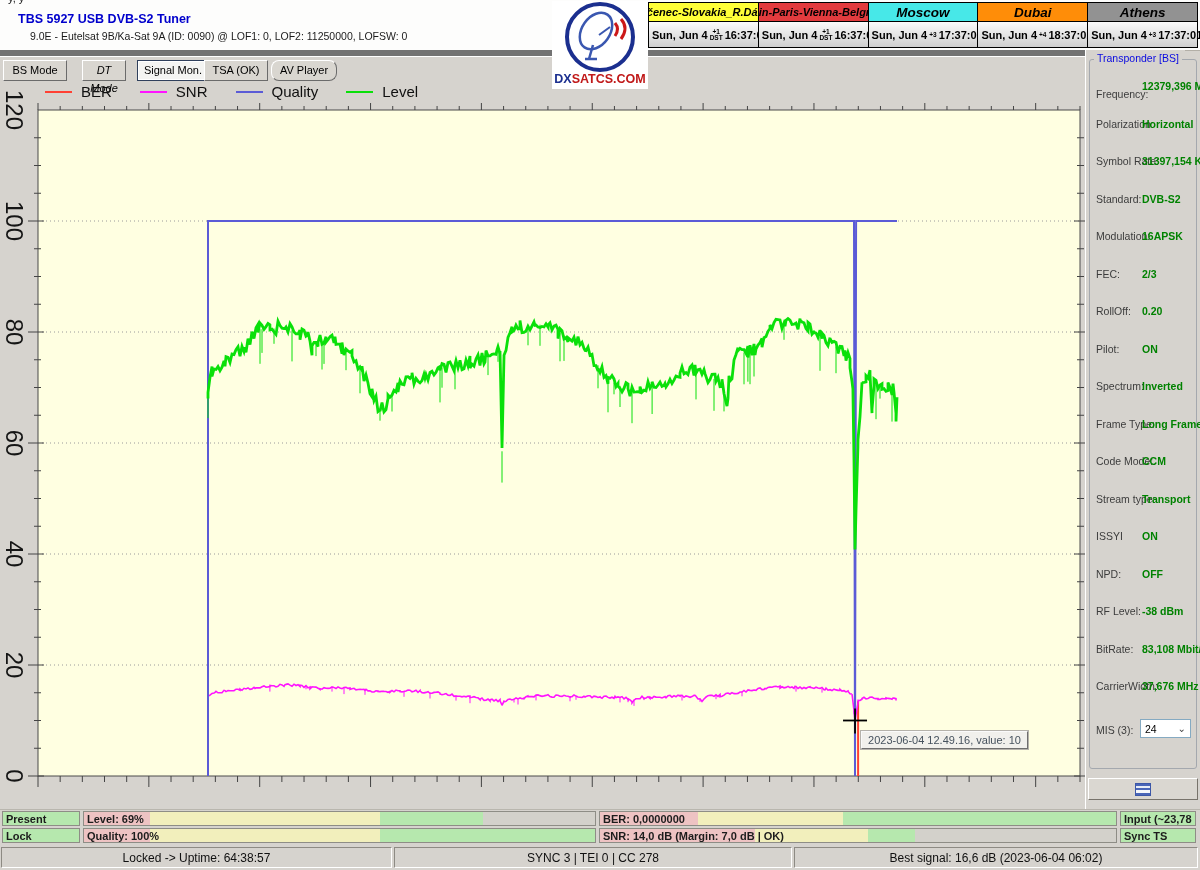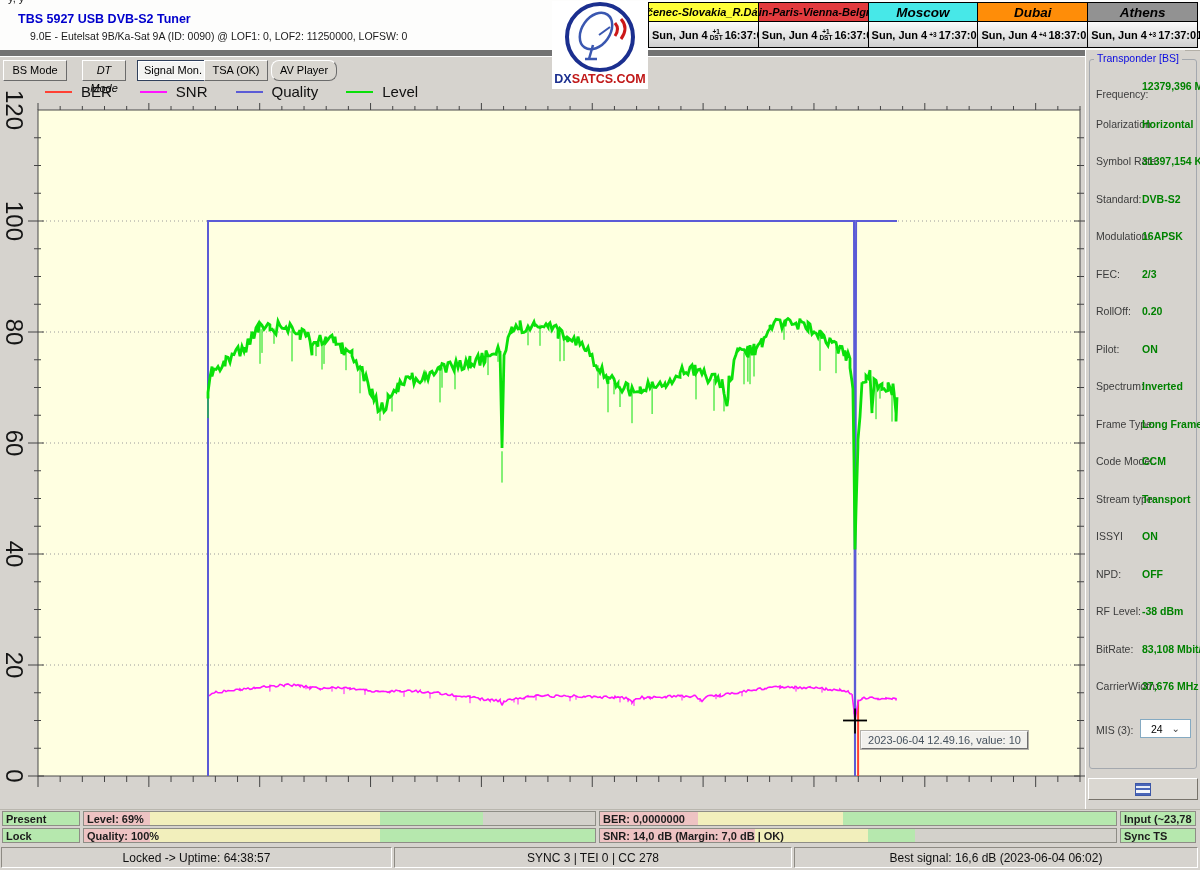--- a/index.html
+++ b/index.html
@@ -39,21 +39,21 @@
   .legend .sw{width:27px;height:0;border-top:2px solid;margin-right:9px;}
   .ylab{position:absolute;width:60px;height:28px;line-height:28px;text-align:center;transform:rotate(90deg);font-size:24px;color:#151515;left:-16px;}
   .tooltip{position:absolute;background:#f1f0ec;border:1px solid;border-color:#fafafa #6e6e6e #6e6e6e #fafafa;box-shadow:0 0 0 1px #b5b2ab;font-size:11px;color:#46525e;padding:2px 6px;white-space:nowrap;z-index:4;}
 
   
   .sidebar{position:absolute;left:1085px;top:50px;width:100px;height:760px;background:#d6d3ce;border-left:1px solid #ffffff;box-sizing:border-box;}
   .groupbox{position:absolute;left:3px;top:9px;width:106px;height:708px;border:1px solid #a4a8ae;border-radius:3px;}
   .gtitle{position:absolute;left:4px;top:-8px;background:#d6d3ce;padding:0 3px;font-size:10.5px;color:#0a0ae0;white-space:nowrap;}
   .f-label{position:absolute;left:6px;font-size:10.5px;color:#3c3c3c;white-space:nowrap;}
   .f-value{position:absolute;left:52px;font-size:10.5px;font-weight:bold;color:#008200;white-space:nowrap;}
-  .mis-select{position:absolute;left:50px;top:659px;width:51px;height:19px;box-sizing:border-box;background:#fff;border:1px solid #85aac2;font-size:10.5px;display:flex;align-items:center;padding:0 10px;color:#000;}
+  .mis-select{position:absolute;left:50px;top:659px;width:51px;height:19px;box-sizing:border-box;background:#fff;border:1px solid #85aac2;font-size:10.5px;display:flex;align-items:center;padding:0 4px;color:#000;}
   .mis-chevron{margin-left:auto;font-size:10px;color:#444;}
   .sb-button{position:absolute;left:2px;top:728px;width:110px;height:22px;box-sizing:border-box;background:#dad7d1;border:1px solid;border-color:#ffffff #77736b #77736b #ffffff;display:flex;align-items:center;justify-content:center;}
   .sb-icon{width:14px;height:11px;background:linear-gradient(#4a66b8 0 2px,#e8edf6 2px 4px,#4a66b8 4px 6px,#f5f7fb 6px 9px,#4a66b8 9px 11px);border:1px solid #3c57a8;}
 
   
   .bars{position:absolute;left:0;top:809px;width:1200px;border-top:1px solid #b9b6ae;padding-top:1px;}
   .bar-row{display:flex;gap:3px;margin-bottom:2px;padding-left:2px;}
   .bar{height:15px;box-sizing:border-box;border:1px solid #8e8d86;position:relative;overflow:hidden;}
   .bar span{position:absolute;left:3px;top:1px;font-size:11px;font-weight:bold;color:#1c1c1c;white-space:nowrap;}
 

